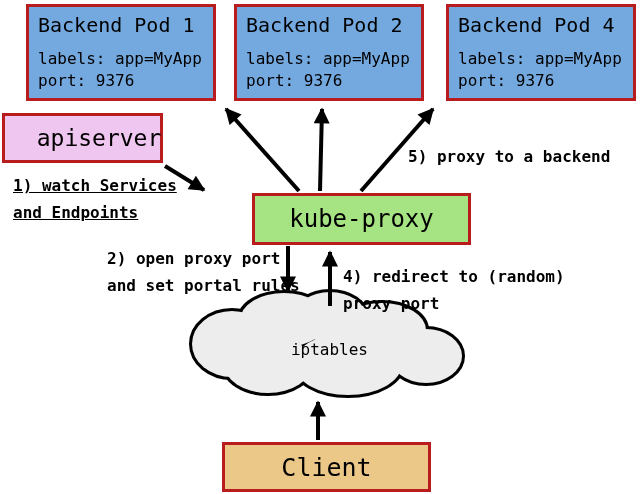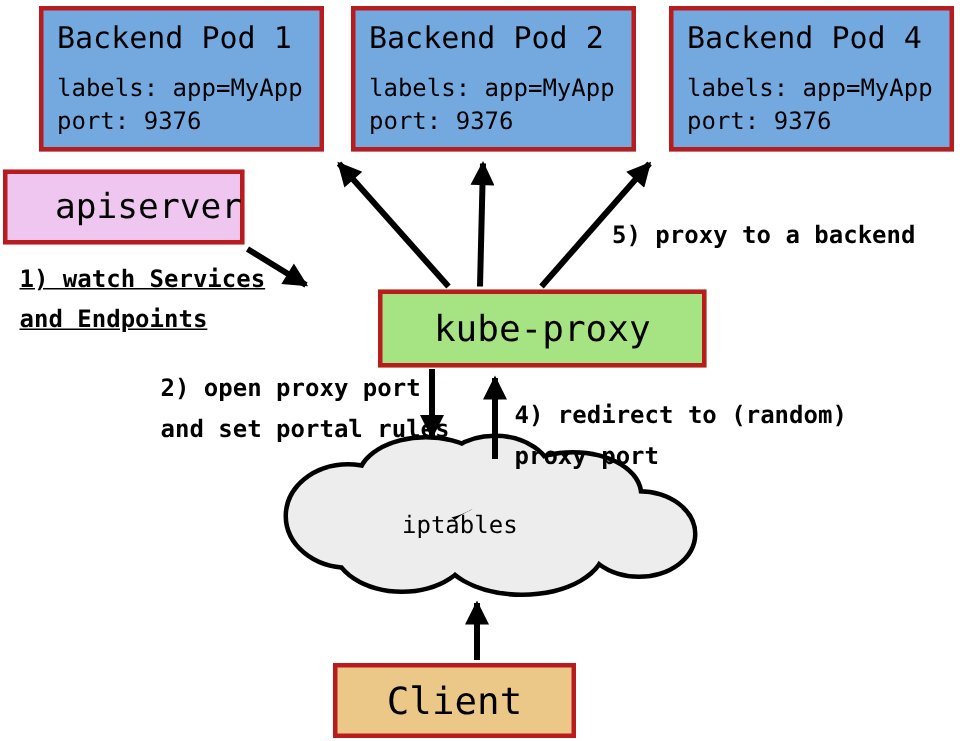--- a/index.html
+++ b/index.html
@@ -43,37 +43,37 @@
     font-size:23px;
     padding-left:33px;
   }
   #kube-proxy{
     left:211px;top:193px;width:219px;height:52px;
     background:var(--kubeproxy-fill,#A6E382);
     font-size:24px;
     margin-left:41px;
   }
   #client{
-    left:222px;top:442px;width:162px;height:50px;
+    left:222px;top:442px;width:209px;height:50px;
     background:var(--client-fill,#EBC888);
     font-size:25px;
   }
   .annotation{
     position:absolute;
     font-size:16px;font-weight:bold;line-height:27px;
     white-space:pre-line;
   }
   #step1{left:13px;top:172px;text-decoration:underline;}
   #step2{left:64px;top:245px;margin-left:43px;}
   #step3{left:328px;top:409px;}
   #step4{left:343px;top:263px;}
   #step5{left:408px;top:143px;text-align:center;}
   #iptables-label{
     position:absolute;left:268px;top:340px;width:100px;
-    font-size:16px;text-align:left;
+    font-size:16px;text-align:right;
   }
 </style>
 </head>
 <body>
 
 <div id="canvas">
 
   <svg id="arrow-layer" viewBox="0 0 640 494" xmlns="http://www.w3.org/2000/svg">
     <defs>
       <marker id="ah" viewBox="0 0 10 10" refX="9" refY="5" markerWidth="5" markerHeight="4" orient="auto">

